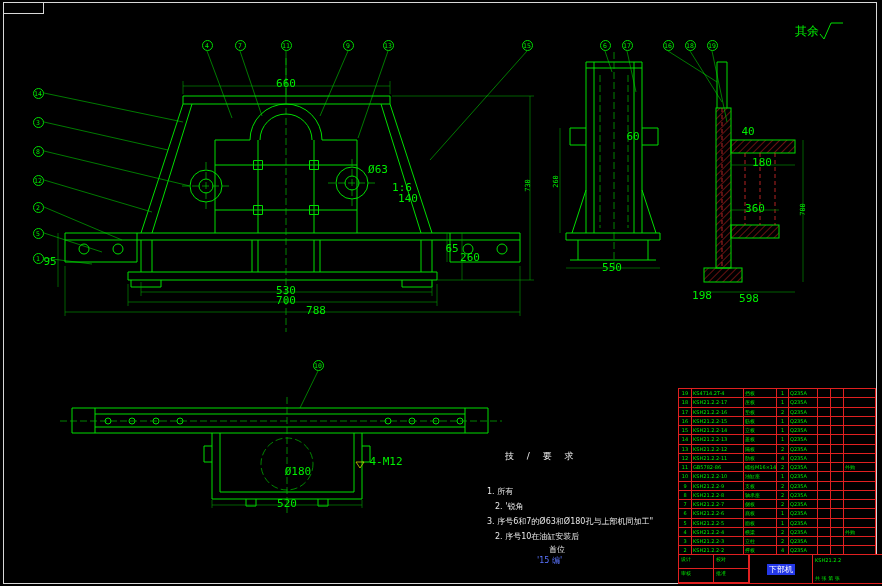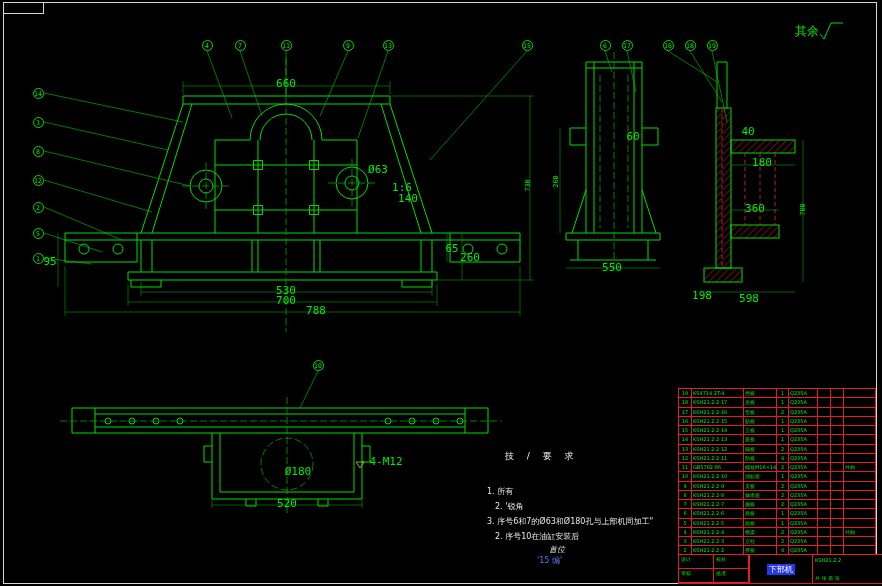--- a/index.html
+++ b/index.html
@@ -207,21 +207,21 @@
 
   <div class="dim" style="left:287px;top:498px;">520</div>
   <div class="dim" style="left:386px;top:456px;">4-M12</div>
   <div class="dim" style="left:298px;top:466px;">Ø180</div>
 
   <div class="note-title" style="left:505px;top:450px;text-align:center;">技 / 要 求</div>
   <div class="note" style="left:487px;top:488px;">1. 所有</div>
   <div class="note" style="left:495px;top:503px;">2. '锐角</div>
   <div class="note" style="left:487px;top:518px;">3. 序号6和7的Ø63和Ø180孔与上部机同加工"</div>
   <div class="note" style="left:495px;top:533px;">2. 序号10在油缸安装后</div>
-  <div class="note" style="left:549px;top:546px;font-style:italic;">首位</div>
+  <div class="note" style="left:549px;top:546px;">首位</div>
   <div class="note note-blue" style="left:537px;top:557px;">'15 编'</div>
 
   <div class="bom">
     <div>
         <div class="bom-row">
           <div class="bom-cell c-no">19</div>
           <div class="bom-cell c-code">KS4714.2T-4</div>
           <div class="bom-cell c-name">挡板</div>
           <div class="bom-cell c-qty">1</div>
           <div class="bom-cell c-mat">Q235A</div>

